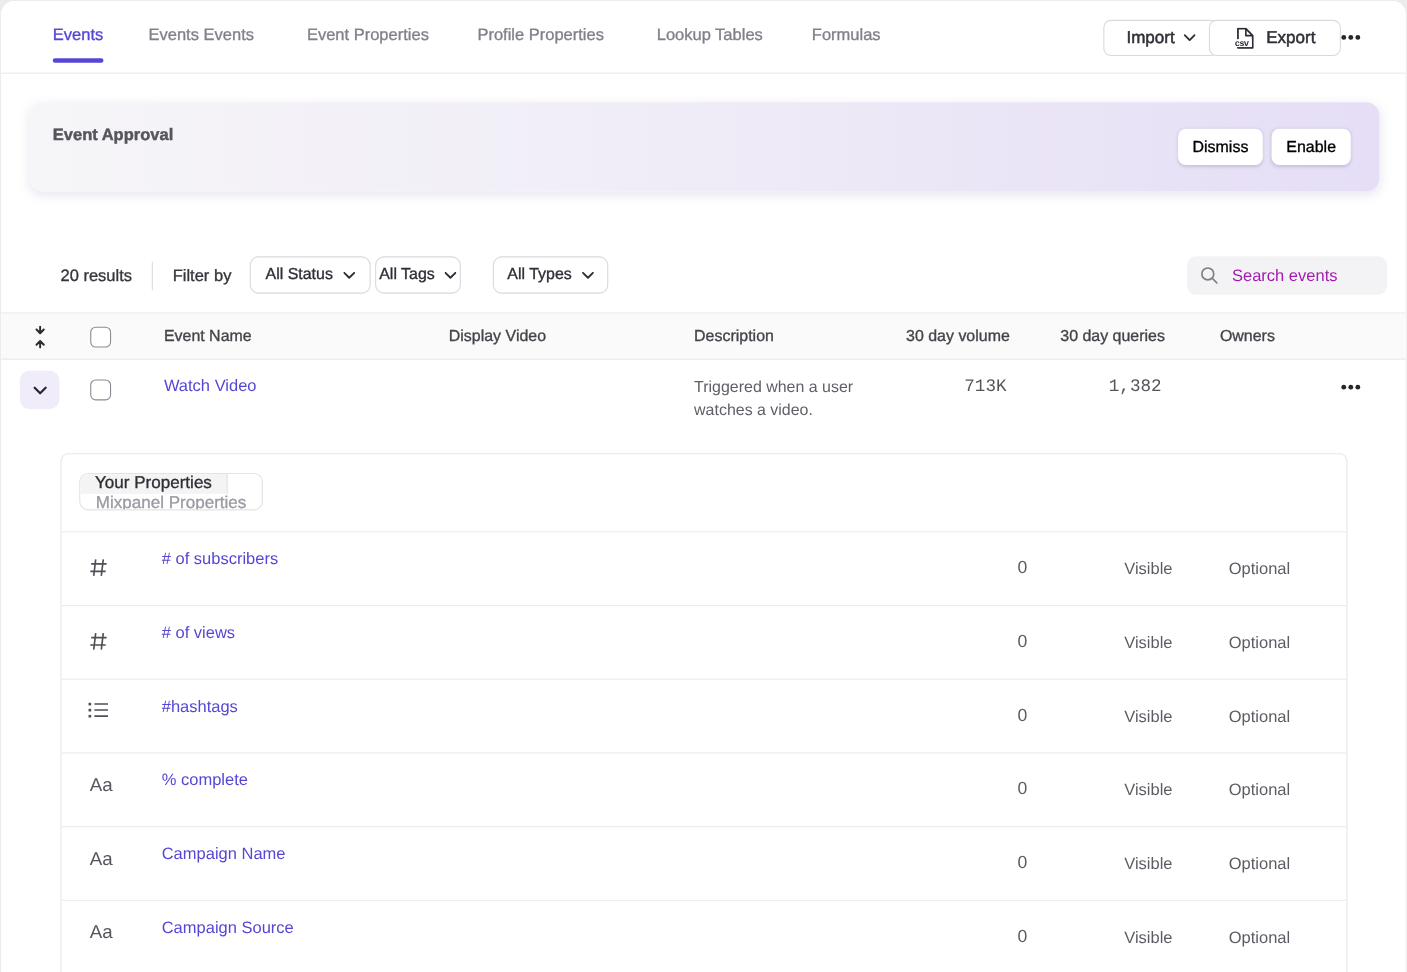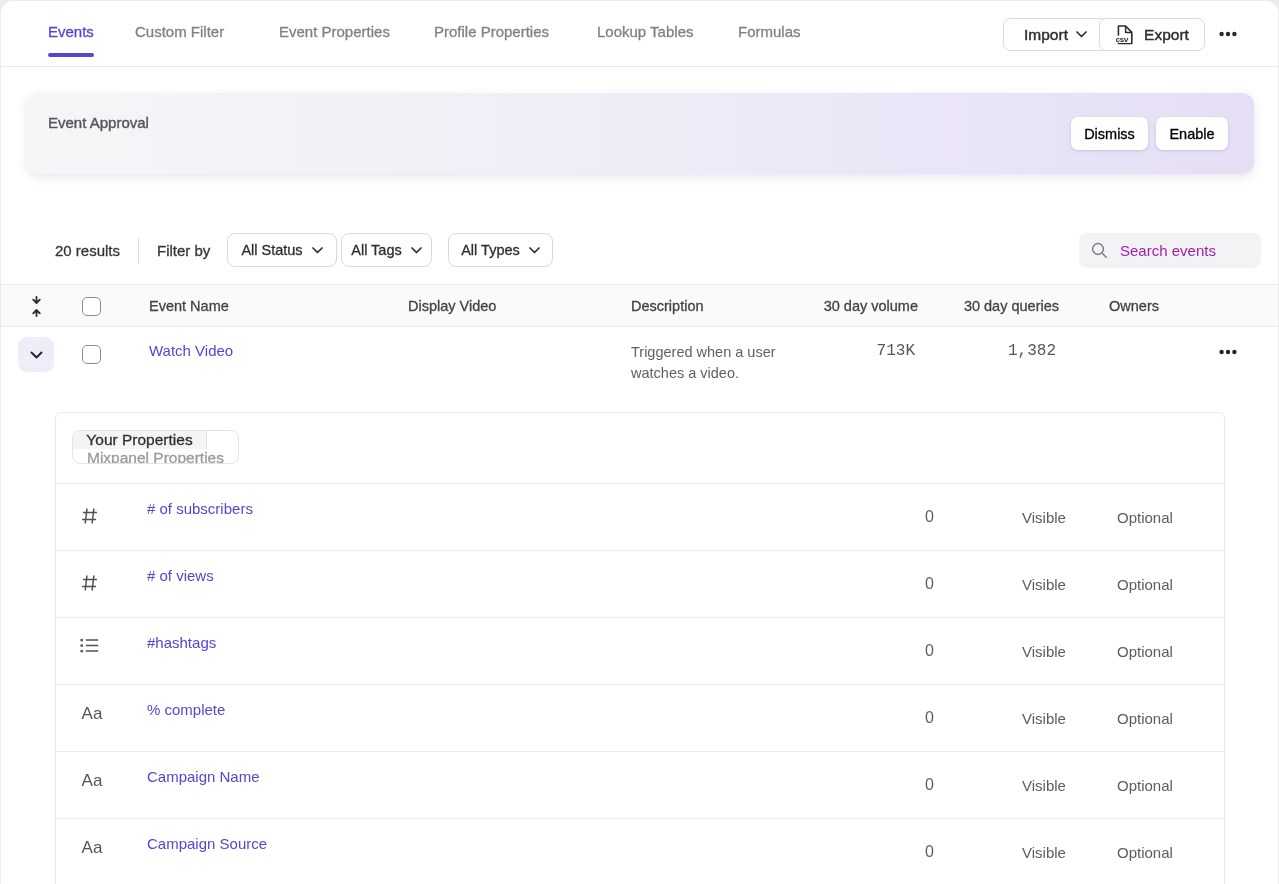--- a/index.html
+++ b/index.html
@@ -51,60 +51,60 @@
   .pvis  { position:absolute; left:966px; font-size:15px; color:#5c5c64; }
   .popt  { position:absolute; left:1061px; font-size:15px; color:#5c5c64; }
 </style>
 </head>
 <body>
 <div class="card">
 
   <div class="nav">
     <span class="tab active" style="left:47px;">Events</span>
     <span class="tab-underline"></span>
-    <span class="tab" style="left:134px;">Custom Filter</span>
+    <span class="tab" style="left:134px;">Events Events</span>
     <span class="tab" style="left:278px;">Event Properties</span>
     <span class="tab" style="left:433px;">Profile Properties</span>
     <span class="tab" style="left:596px;">Lookup Tables</span>
     <span class="tab" style="left:737px;">Formulas</span>
     <div class="btn" style="left:1002px; width:105px;">Import
       <svg width="11" height="7" viewBox="0 0 11 7">
           <path d="M1 1 L5.5 5.5 L10 1" fill="none" stroke="#2e2e36" stroke-width="1.7" stroke-linecap="round" stroke-linejoin="round"></path>
         </svg>
     </div>
-    <div class="btn" style="left:1098px; width:106px;">
+    <div class="btn" style="left:1098px; width:120px;">
       <svg width="19" height="20" viewBox="0 0 19 20" style="margin-right:2px">
         <path d="M3.4 1 H10.6 L16.8 7.4 V18.5 H3.4 Z" fill="none" stroke="#2b2b33" stroke-width="1.6" stroke-linejoin="round"></path>
         <path d="M10.6 1 V7.4 H16.8" fill="none" stroke="#2b2b33" stroke-width="1.5" stroke-linejoin="round"></path>
         <rect x="0" y="10.6" width="16" height="7.2" fill="#ffffff"></rect>
         <text x="0.4" y="16.9" font-family="Liberation Mono, monospace" font-weight="700" font-size="8" fill="#2b2b33" letter-spacing="-0.6">csv</text>
       </svg>
       Export</div>
     <svg class="abs" style="left:1218px; top:29px;" width="18" height="8" viewBox="0 0 18 8">
         <circle cx="2.6" cy="4" r="2.2" fill="#26262b"></circle>
         <circle cx="9" cy="4" r="2.2" fill="#26262b"></circle>
         <circle cx="15.4" cy="4" r="2.2" fill="#26262b"></circle>
       </svg>
   </div>
 
   <div class="banner">
-    <div class="banner-h" style="left:21px; top:21px;">Event Approval</div>
+    <div class="banner-h" style="left:21px; top:21px;font-weight:bold;">Event Approval</div>
     <div class="wbtn" style="left:1044px; width:77px; top:24px;">Dismiss</div>
     <div class="wbtn" style="left:1129px; width:72px; top:24px;">Enable</div>
   </div>
 
   <span class="fr-text" style="left:54px; top:241px;">20 results</span>
   <span class="vdiv"></span>
   <span class="fr-text" style="left:156px; top:241px;">Filter by</span>
   <div class="fbtn" style="left:226px; width:110px;">All Status
     <svg width="11" height="7" viewBox="0 0 11 7">
         <path d="M1 1 L5.5 5.5 L10 1" fill="none" stroke="#2e2e36" stroke-width="1.7" stroke-linecap="round" stroke-linejoin="round"></path>
       </svg>
   </div>
-  <div class="fbtn" style="left:340px; width:91px;">All Tags
+  <div class="fbtn" style="left:340px; width:78px;">All Tags
     <svg width="11" height="7" viewBox="0 0 11 7">
         <path d="M1 1 L5.5 5.5 L10 1" fill="none" stroke="#2e2e36" stroke-width="1.7" stroke-linecap="round" stroke-linejoin="round"></path>
       </svg>
   </div>
   <div class="fbtn" style="left:447px; width:105px;">All Types
     <svg width="11" height="7" viewBox="0 0 11 7">
         <path d="M1 1 L5.5 5.5 L10 1" fill="none" stroke="#2e2e36" stroke-width="1.7" stroke-linecap="round" stroke-linejoin="round"></path>
       </svg>
   </div>
   <div class="search">

